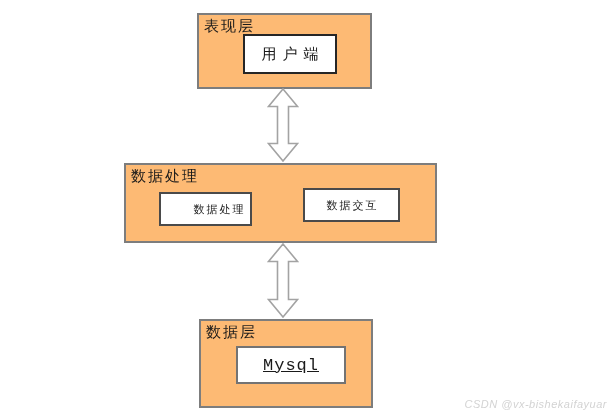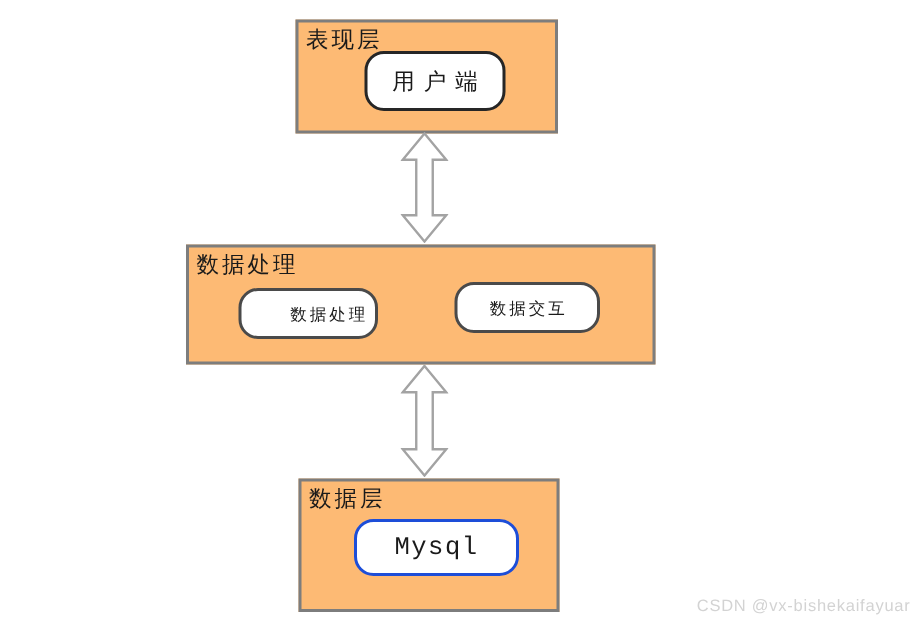--- a/index.html
+++ b/index.html
@@ -32,56 +32,57 @@
   }
   .node {
     position: absolute;
     background: #ffffff;
     box-sizing: border-box;
     display: flex;
     align-items: center;
     justify-content: center;
     color: #1a1a1a;
     white-space: nowrap;
-    border-radius: 13px;
   }
   .node-client {
     left: 44px; top: 19px; width: 94px; height: 40px;
     border: 2px solid #262626;
     font-size: 15px;
     letter-spacing: 6px;
     padding-left: 6px;
   }
   .node-small {
     border: 2px solid #4a4a4a;
     font-size: 11px;
     letter-spacing: 2px;
     padding-left: 2px;
   }
   .node-process { left: 33px; top: 27px; width: 93px; height: 34px; padding-left: 28px; }
   .node-interact { left: 177px; top: 23px; width: 97px; height: 34px; align-items: center; }
   .node-mysql {
     left: 35px; top: 25px; width: 110px; height: 38px;
-    border: 2px solid #1d4ed8;
+    border: 2px solid #737373;
     font-family: "Liberation Mono", monospace;
     font-size: 17px;
     letter-spacing: 1px;
+    text-decoration: underline;
   }
   .arrow {
     position: absolute;
     width: 32px;
   }
   .watermark {
     position: absolute;
     right: 4px;
     top: 398px;
     font-size: 11px;
     color: #d3d3d3;
     font-family: "Liberation Sans", sans-serif;
     letter-spacing: 0.5px;
+    font-style: italic;
   }
 </style>
 </head>
 <body>
 
 <div class="canvas">
 
   <section class="layer-box" style="left:197px; top:13px; width:175px; height:76px;">
     <span class="layer-label">表现层</span>
     <div class="node node-client">

